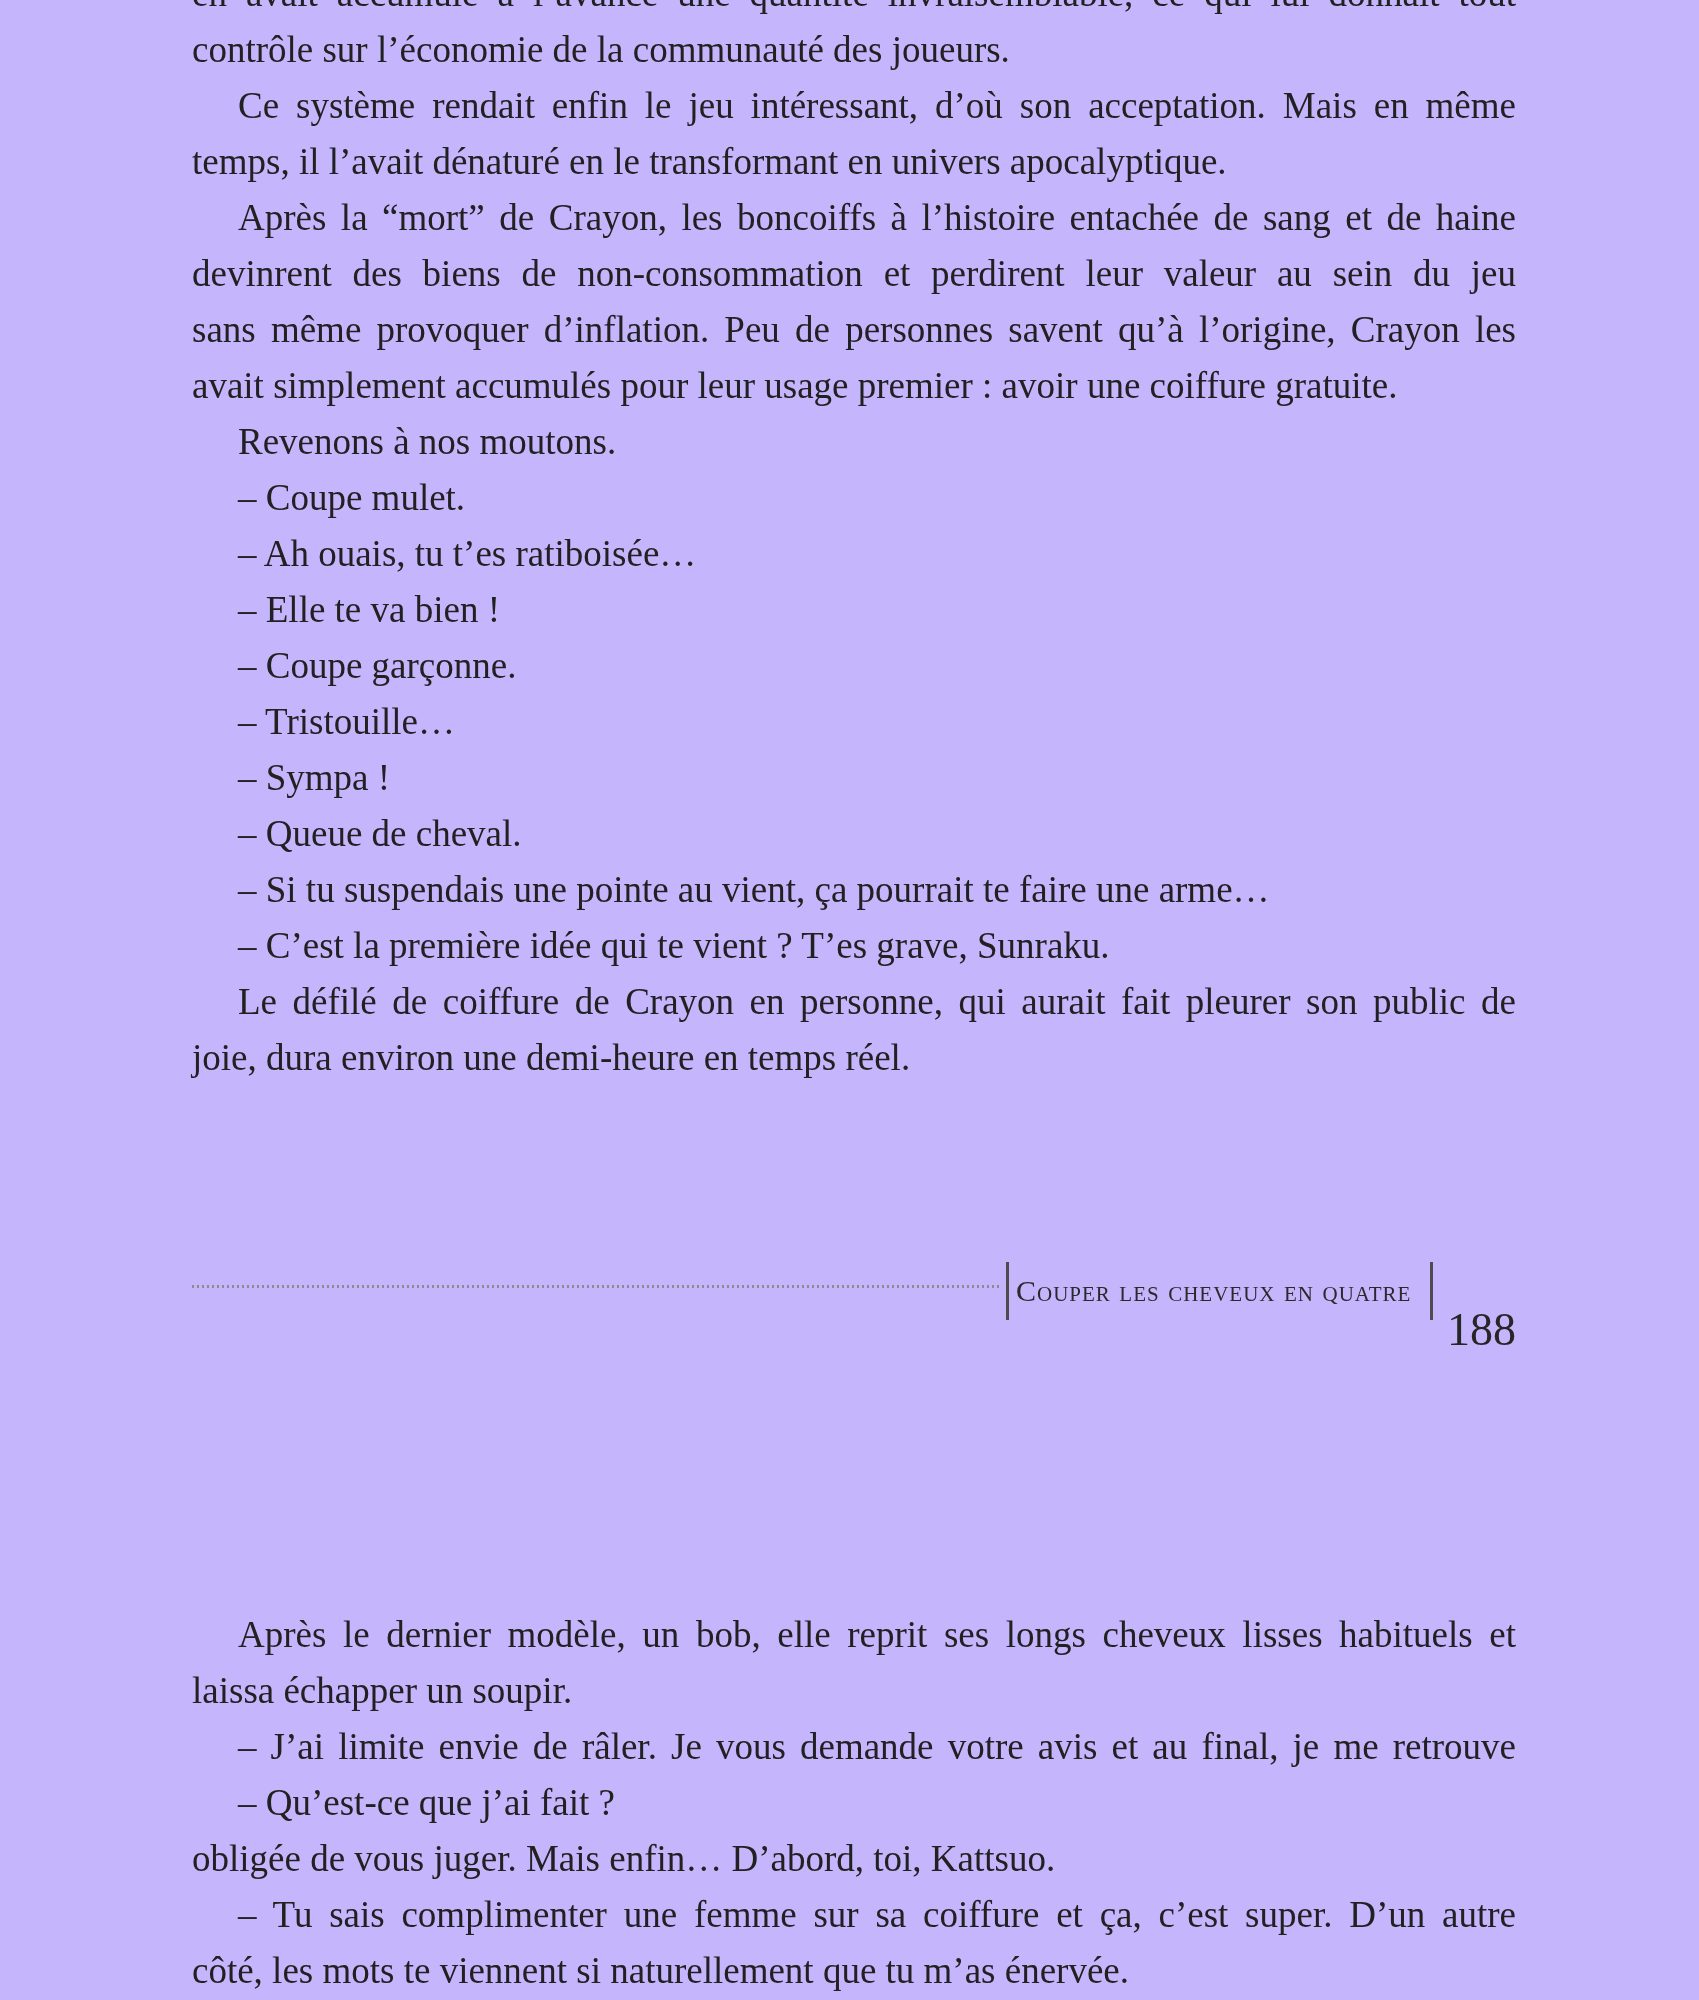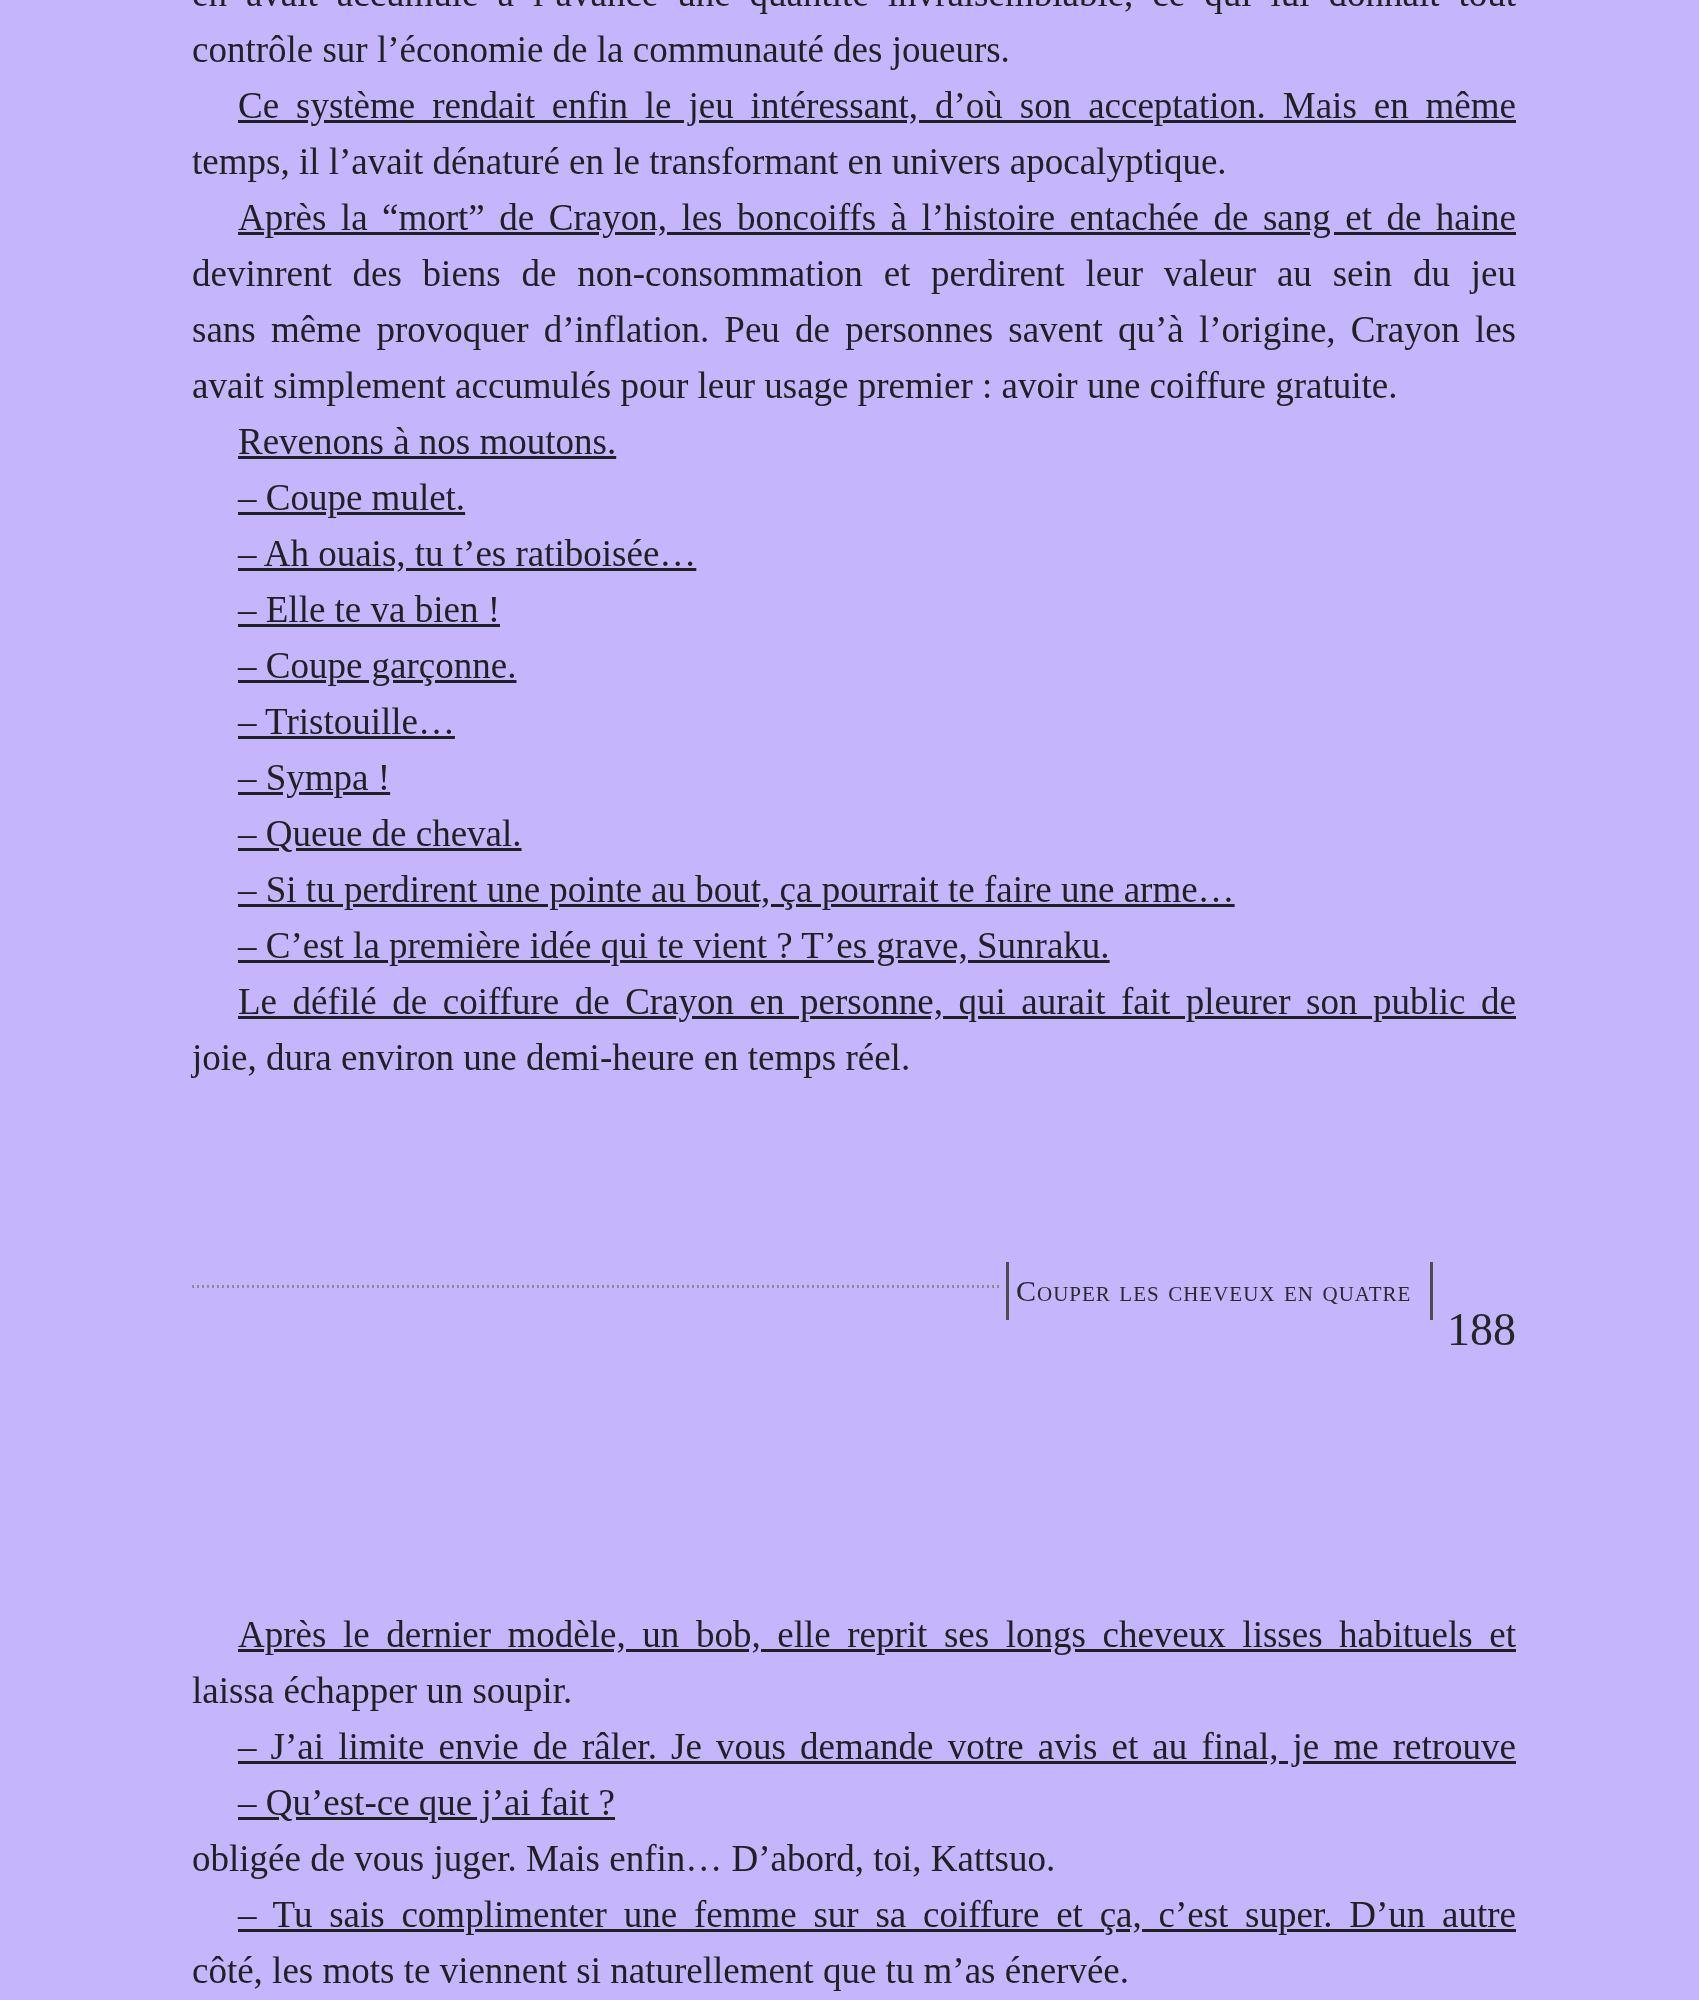--- a/index.html
+++ b/index.html
@@ -29,21 +29,20 @@
   .line {
     text-align: justify;
     text-align-last: justify;
   }
   .line.plain {
     text-align: left;
     text-align-last: left;
   }
   .line.indent {
     text-indent: 46px;
-    text-decoration: underline;
   }
   
   .footer-rule {
     position: absolute;
     left: 192px;
     top: 1285px;
     width: 810px;
     height: 3px;
     background: repeating-linear-gradient(90deg, #8c8c8c 0 2px, transparent 2px 5px);
   }
@@ -98,21 +97,21 @@
     <div class="line">sans même provoquer d’inflation. Peu de personnes savent qu’à l’origine, Crayon les</div>
     <div class="line plain">avait simplement accumulés pour leur usage premier : avoir une coiffure gratuite.</div>
     <div class="line plain indent">Revenons à nos moutons.</div>
     <div class="line plain indent">– Coupe mulet.</div>
     <div class="line plain indent">– Ah ouais, tu t’es ratiboisée…</div>
     <div class="line plain indent">– Elle te va bien !</div>
     <div class="line plain indent">– Coupe garçonne.</div>
     <div class="line plain indent">– Tristouille…</div>
     <div class="line plain indent">– Sympa !</div>
     <div class="line plain indent">– Queue de cheval.</div>
-    <div class="line plain indent">– Si tu perdirent une pointe au bout, ça pourrait te faire une arme…</div>
+    <div class="line plain indent">– Si tu suspendais une pointe au vient, ça pourrait te faire une arme…</div>
     <div class="line plain indent">– C’est la première idée qui te vient ? T’es grave, Sunraku.</div>
     <div class="line indent">Le défilé de coiffure de Crayon en personne, qui aurait fait pleurer son public de</div>
     <div class="line plain">joie, dura environ une demi-heure en temps réel.</div>
   </div>
 
   <div class="footer-rule"></div>
   <div class="footer-bar left"></div>
   <div class="running-title">Couper les cheveux en quatre</div>
   <div class="footer-bar right"></div>
   <div class="page-number">188</div>

